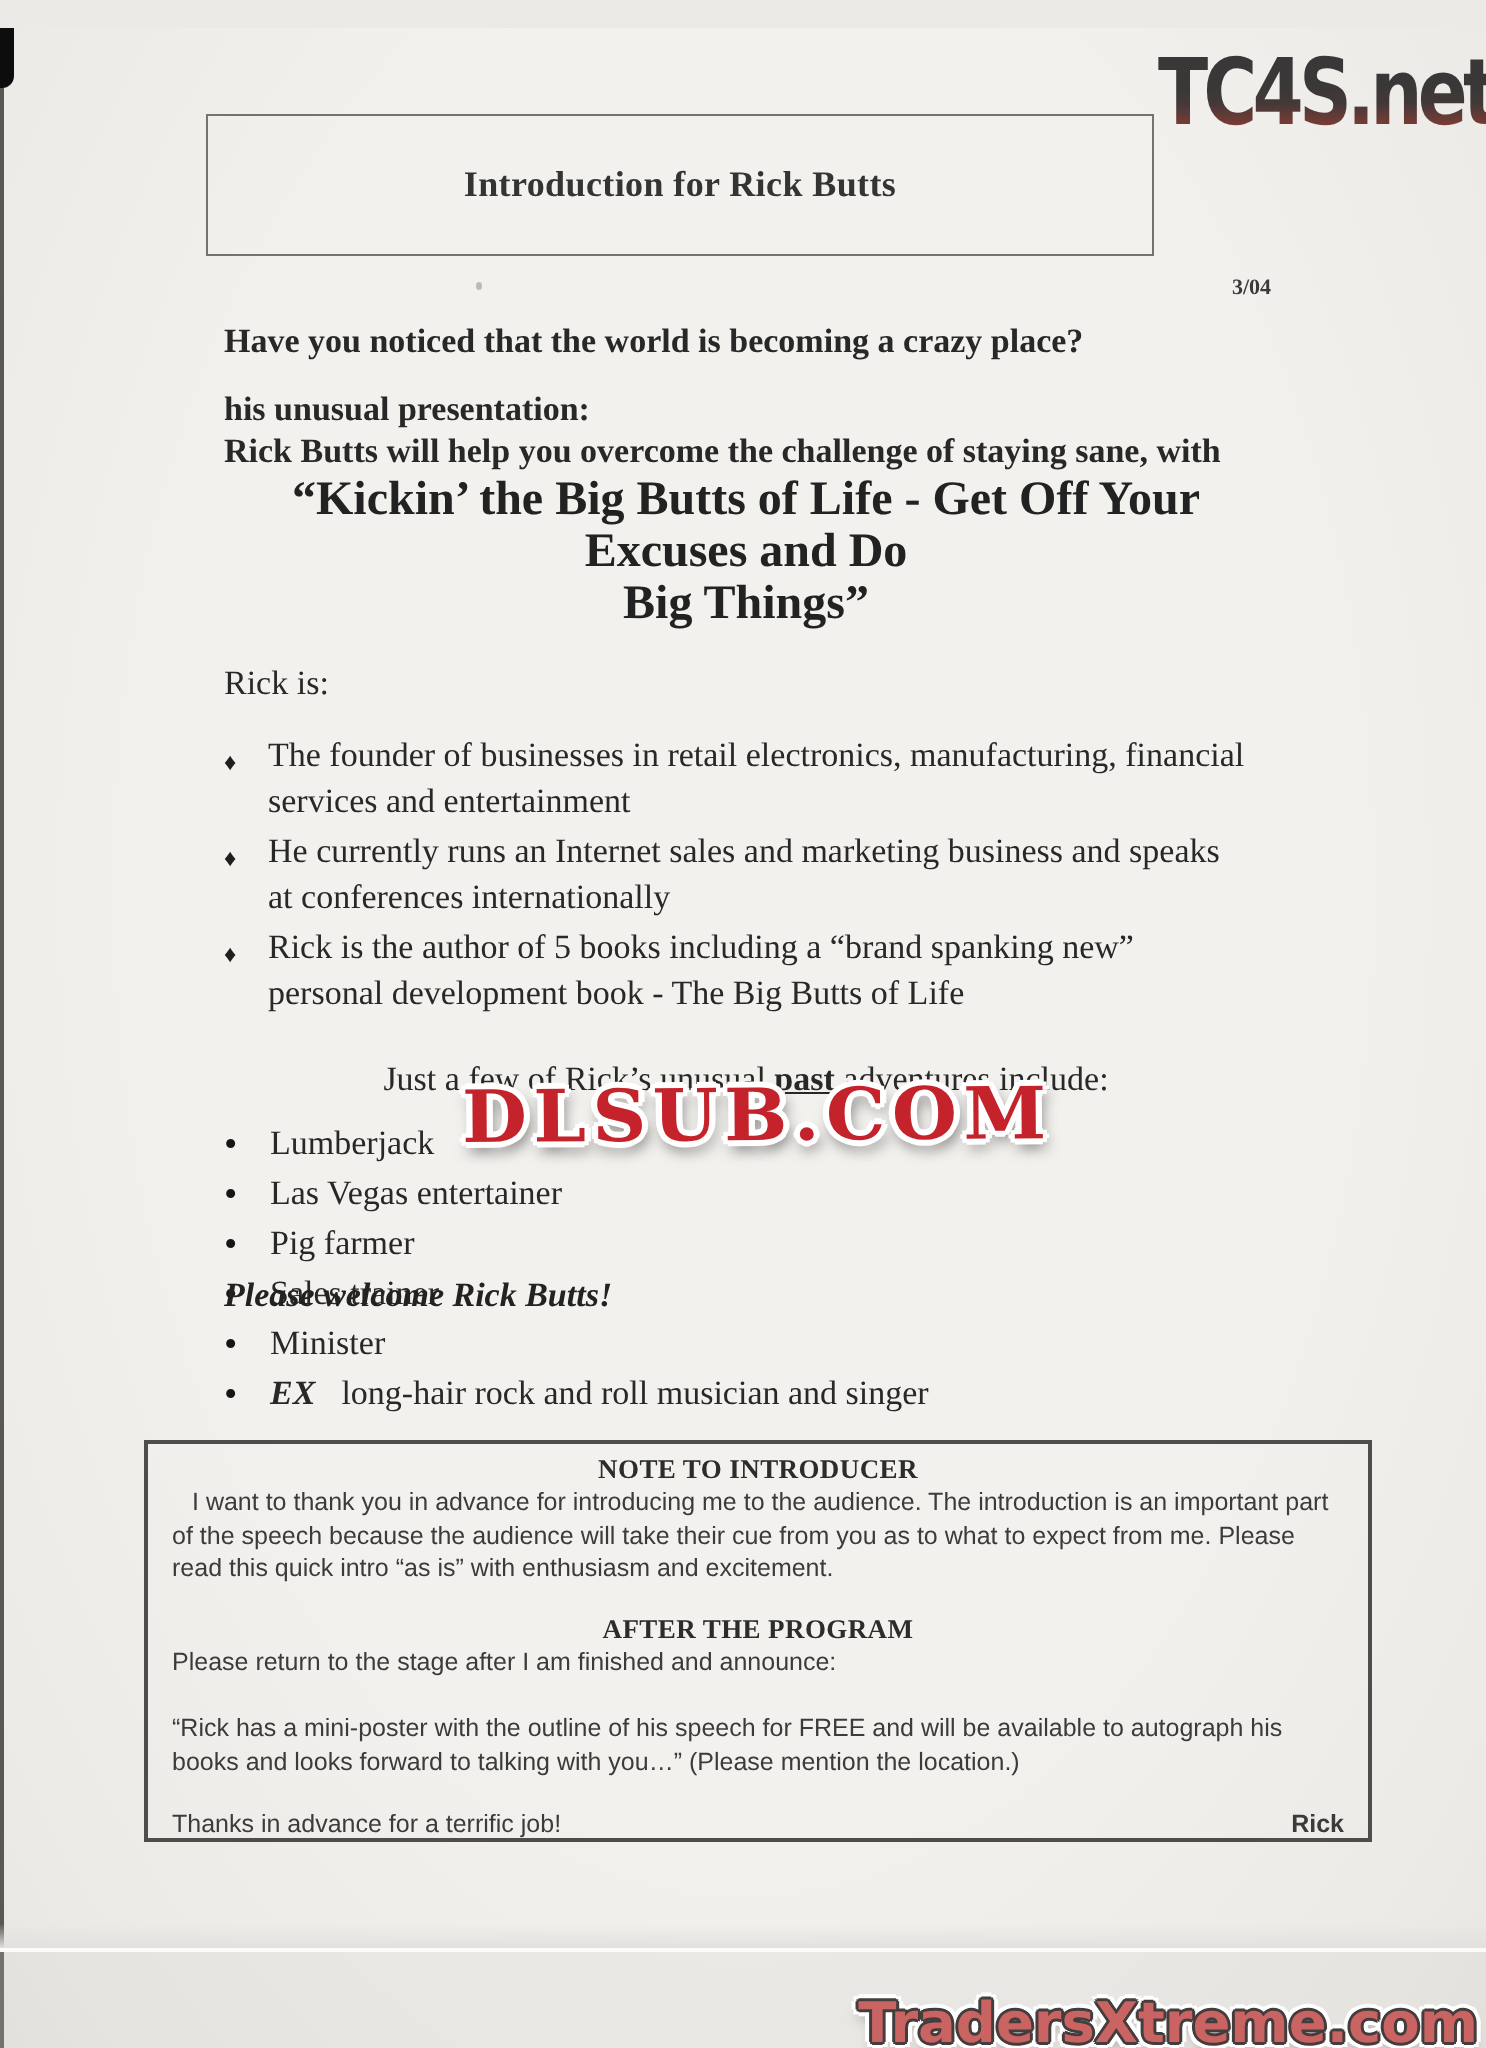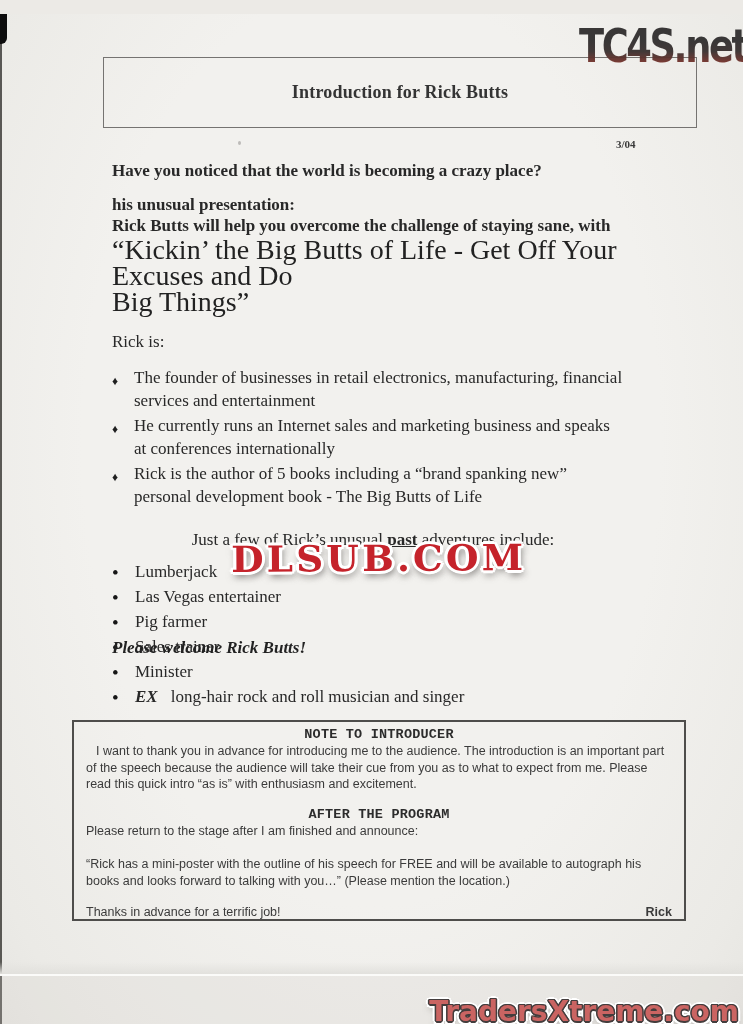--- a/index.html
+++ b/index.html
@@ -49,31 +49,31 @@
     text-shadow:
       -1.5px 0 0 #443d3d, 1.5px 0 0 #443d3d, 0 -1.5px 0 #443d3d, 0 1.5px 0 #443d3d,
       -1px -1px 0 #443d3d, 1px -1px 0 #443d3d, -1px 1px 0 #443d3d, 1px 1px 0 #443d3d,
       -3.5px 0 0 #ffffff, 3.5px 0 0 #ffffff, 0 -3.5px 0 #ffffff, 0 3.5px 0 #ffffff,
       -2.5px -2.5px 0 #ffffff, 2.5px -2.5px 0 #ffffff, -2.5px 2.5px 0 #ffffff, 2.5px 2.5px 0 #ffffff,
       0 5px 6px rgba(110,106,102,.55);
   }
 
   
   .title-box {
-    position:absolute; left:103px; top:43px; width:594px; height:71px;
+    position:absolute; left:103px; top:43px; width:474px; height:71px;
     border:1px solid #757371; display:flex; align-items:center; justify-content:center;
   }
   .title-box h1 { font-size:18px; font-weight:bold; color:#343434; letter-spacing:.2px; }
   .date-label { position:absolute; left:616px; top:124px; font-size:11px; font-weight:bold; color:#3a3a3a; }
 
   
   .content { position:absolute; left:112px; top:146px; width:522px; font-size:17px; line-height:22px; }
   .q1 { font-weight:bold; }
   .pitch { font-weight:bold; margin-top:12px; line-height:21px; }
-  .headline { font-weight:normal; font-size:28px; line-height:26px; text-align:left; margin-top:1px; color:#222; }
+  .headline { font-weight:bold; font-size:24px; line-height:26px; text-align:center; margin-top:1px; color:#222; }
   .rick-is { margin-top:16px; }
   .credentials { list-style:none; margin-top:13px; }
   .credentials li { display:flex; gap:10px; line-height:23px; margin-bottom:2px; }
   .credentials .dmd { font-size:12px; padding-top:4px; color:#1f1f1f; flex:0 0 12px; }
   .credentials .ctext { width:492px; }
   .adv-intro { margin-top:21px; text-align:center; }
   .adv-intro .em { font-weight:bold; text-decoration:underline; }
   .adventures { list-style:none; margin-top:12px; position:relative; }
   .adventures li { display:flex; gap:12px; line-height:18px; margin-bottom:7px; }
   .adventures .dot { font-size:19px; line-height:16px; padding-top:2px; flex:0 0 11px; color:#161616; }
@@ -82,21 +82,21 @@
 
   .welcome { position:absolute; left:112px; top:624px; width:522px; text-align:left;
     font-weight:bold; font-style:italic; font-size:17px; color:#222; }
 
   
   .note-box {
     position:absolute; left:72px; top:706px; width:614px; height:201px;
     border:2px solid #4e4d4b; padding:5px 12px 0 12px;
     font-family:"Liberation Sans", sans-serif; font-size:12.5px; line-height:16.4px; color:#3b3b3b;
   }
-  .note-h { font-family:Liberation Mono, monospace; font-size:13.5px; font-weight:bold;
+  .note-h { font-family:Liberation Serif, serif; font-size:13.5px; font-weight:bold;
     text-align:center; color:#2c2c2c; letter-spacing:.2px; }
   .note-p1 { text-indent:10px; }
   .note-h2 { margin-top:14px; }
   .note-p3 { margin-top:17px; }
   .thanks-row { margin-top:15px; display:flex; justify-content:space-between; gap:54px; }
   .signature { font-weight:bold; }
 </style>
 </head>
 <body>
 

